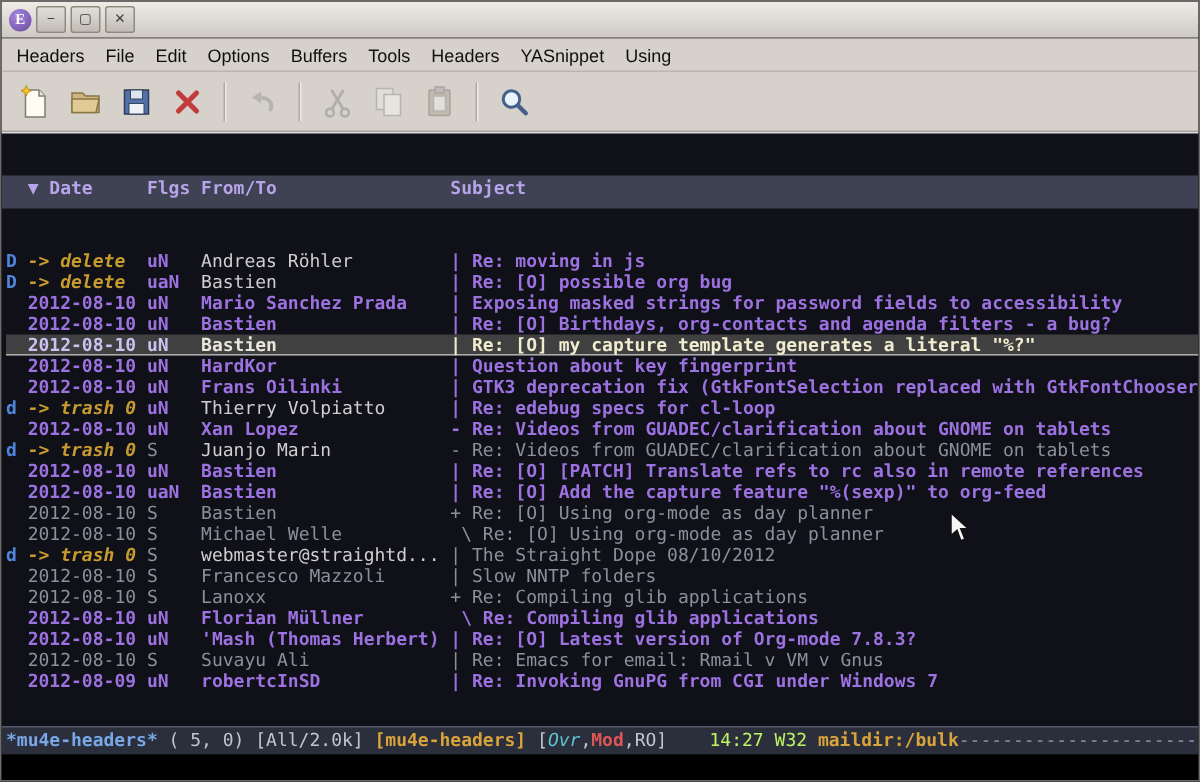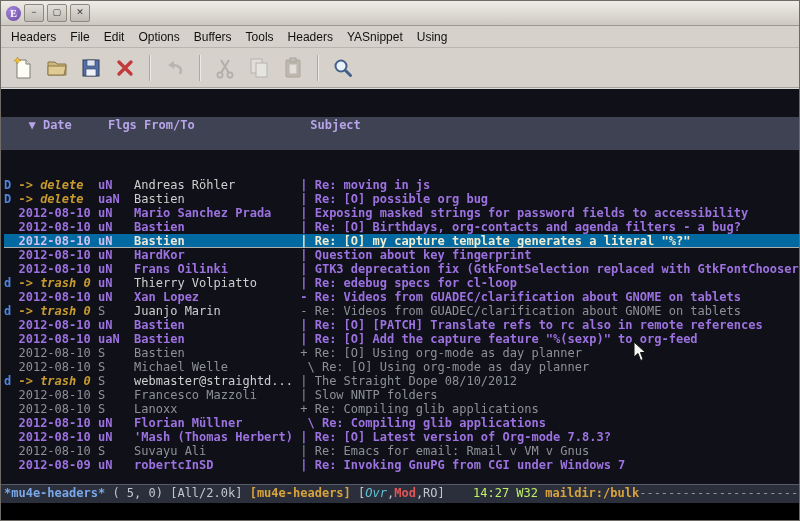--- a/index.html
+++ b/index.html
@@ -21,29 +21,29 @@
   .menu-item{padding:3px 7px;white-space:nowrap;}
   
   .toolbar{flex:0 0 39px;background:#d6d2cb;display:flex;align-items:center;padding:0 5px;
            border-bottom:1px solid #a8a49d;}
   .tool-btn{width:34px;height:32px;display:flex;align-items:center;justify-content:center;border-radius:3px;}
   .tool-btn.disabled{opacity:.40;filter:grayscale(60%);}
   .tool-sep{width:0;height:26px;border-left:1px solid #aeaaa3;border-right:1px solid #eceae5;margin:0 7px;}
   
   .buffer{flex:1 1 auto;border-top:1px solid #dcdcdc;background:#101019;overflow:hidden;
           font-family:"DejaVu Sans Mono",monospace;font-size:12px;white-space:pre;}
-  .header-line{height:33px;line-height:16px;background:#3f4252;color:#b7a4ea;font-weight:bold;padding-left:13px;}
+  .header-line{height:22px;line-height:16px;background:#3f4252;color:#b7a4ea;font-weight:bold;padding-left:3px;}
   .rows{padding-left:3px;}
   .hrow{height:14px;line-height:14px;}
   .mk{color:#4f86dc;font-weight:bold;}
   .r-unread .dt,.r-unread .fl,.r-unread .fr,.r-unread .sj{color:#9c72e0;font-weight:bold;margin-top:38px;}
   .r-read .dt,.r-read .fl,.r-read .fr,.r-read .sj{color:#8d909a;}
   .dt.tg{color:#c79b2e !important;font-style:italic;font-weight:bold;}
   .fr.fr-marked{color:#cfcfcf !important;font-weight:normal !important;}
-  .hrow.current{background:#0369a1;box-shadow:inset 0 -1px 0 #adadad;}
+  .hrow.current{background:#404040;box-shadow:inset 0 -1px 0 #adadad;}
   .hrow.current .dt,.hrow.current .fl{color:#cdc1f0 !important;font-weight:bold !important;}
   .hrow.current .fr{color:#e9e7da !important;font-weight:bold !important;}
   .hrow.current .sj{color:#f0ecd0 !important;font-weight:bold !important;}
   .end-line{height:14px;line-height:14px;padding-left:3px;color:#c79b2e;font-style:italic;font-weight:bold;}
   
   .modeline{flex:0 0 18px;background:#2b2f3c;border-top:1px solid #565b6b;padding-left:3px;
             font-family:"DejaVu Sans Mono",monospace;font-size:12px;line-height:17px;white-space:pre;overflow:hidden;}
   .ml-buffer{color:#79a8e8;font-weight:bold;}
   .ml-plain{color:#c3c6ce;margin-top:40px;}
   .ml-amber{color:#d9a33c;font-weight:bold;}

